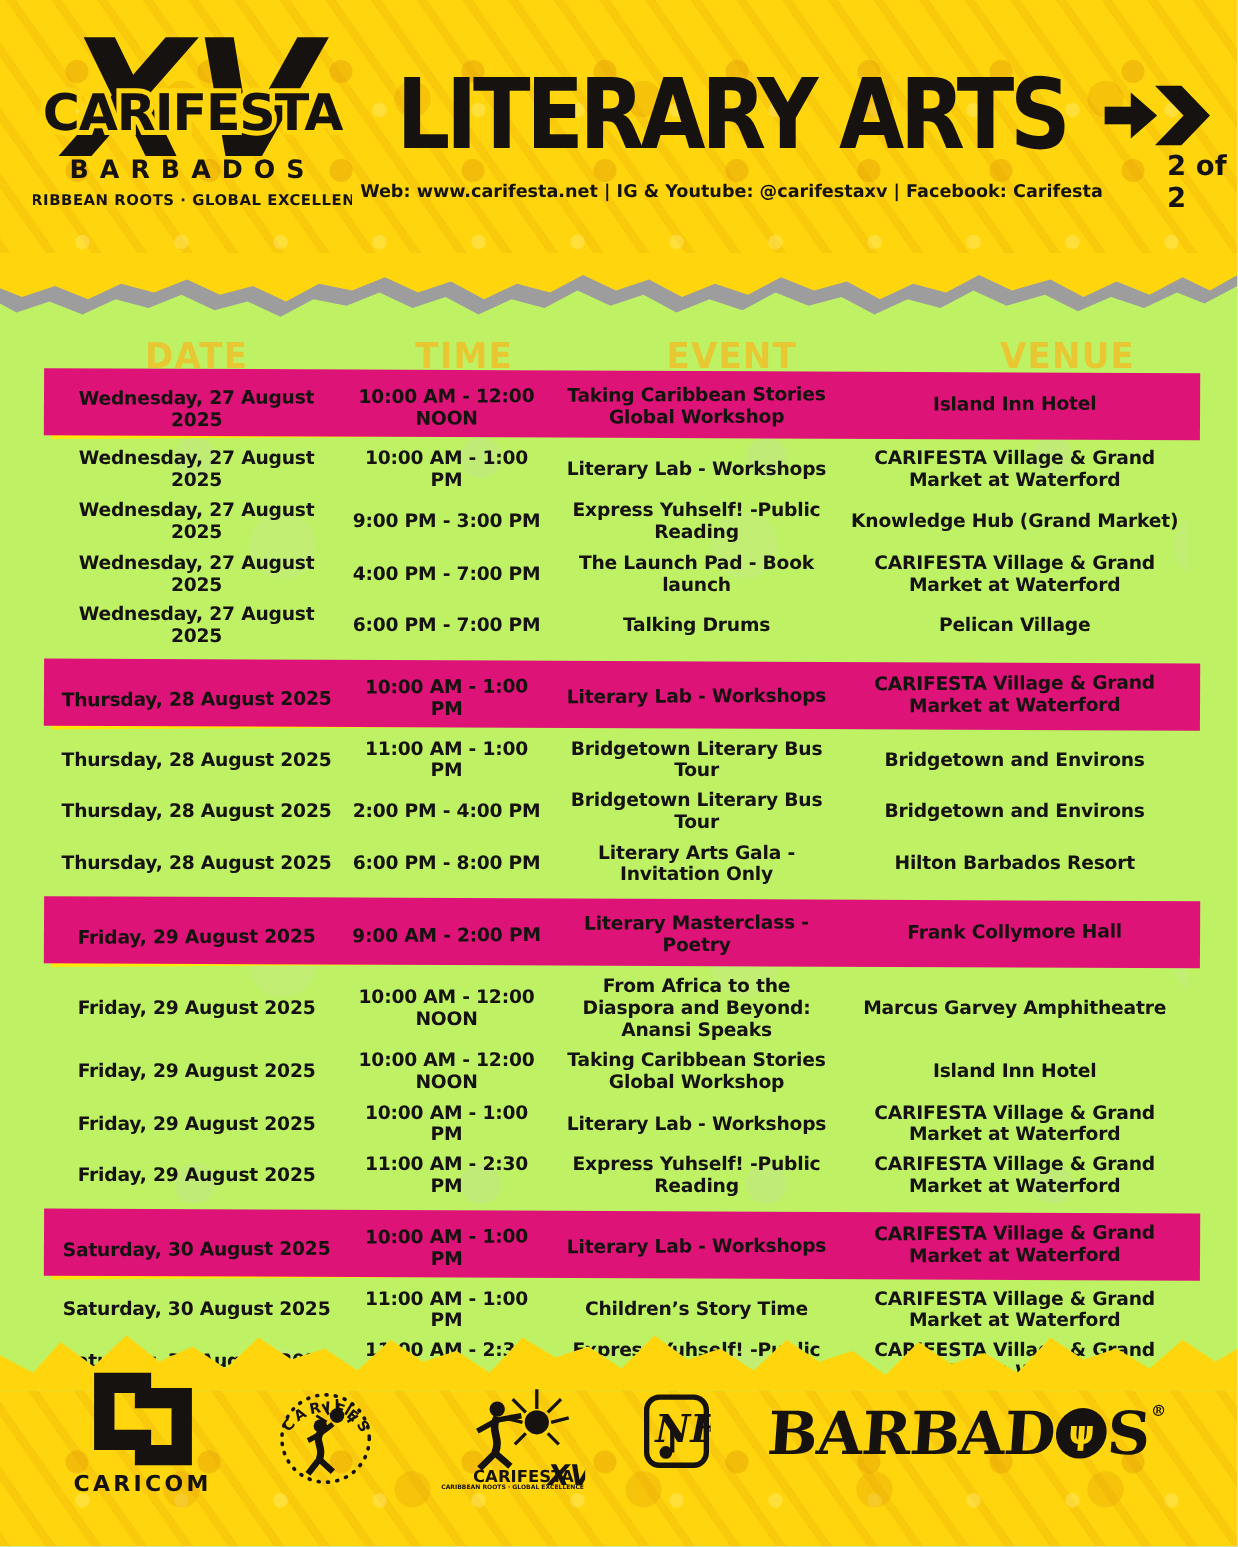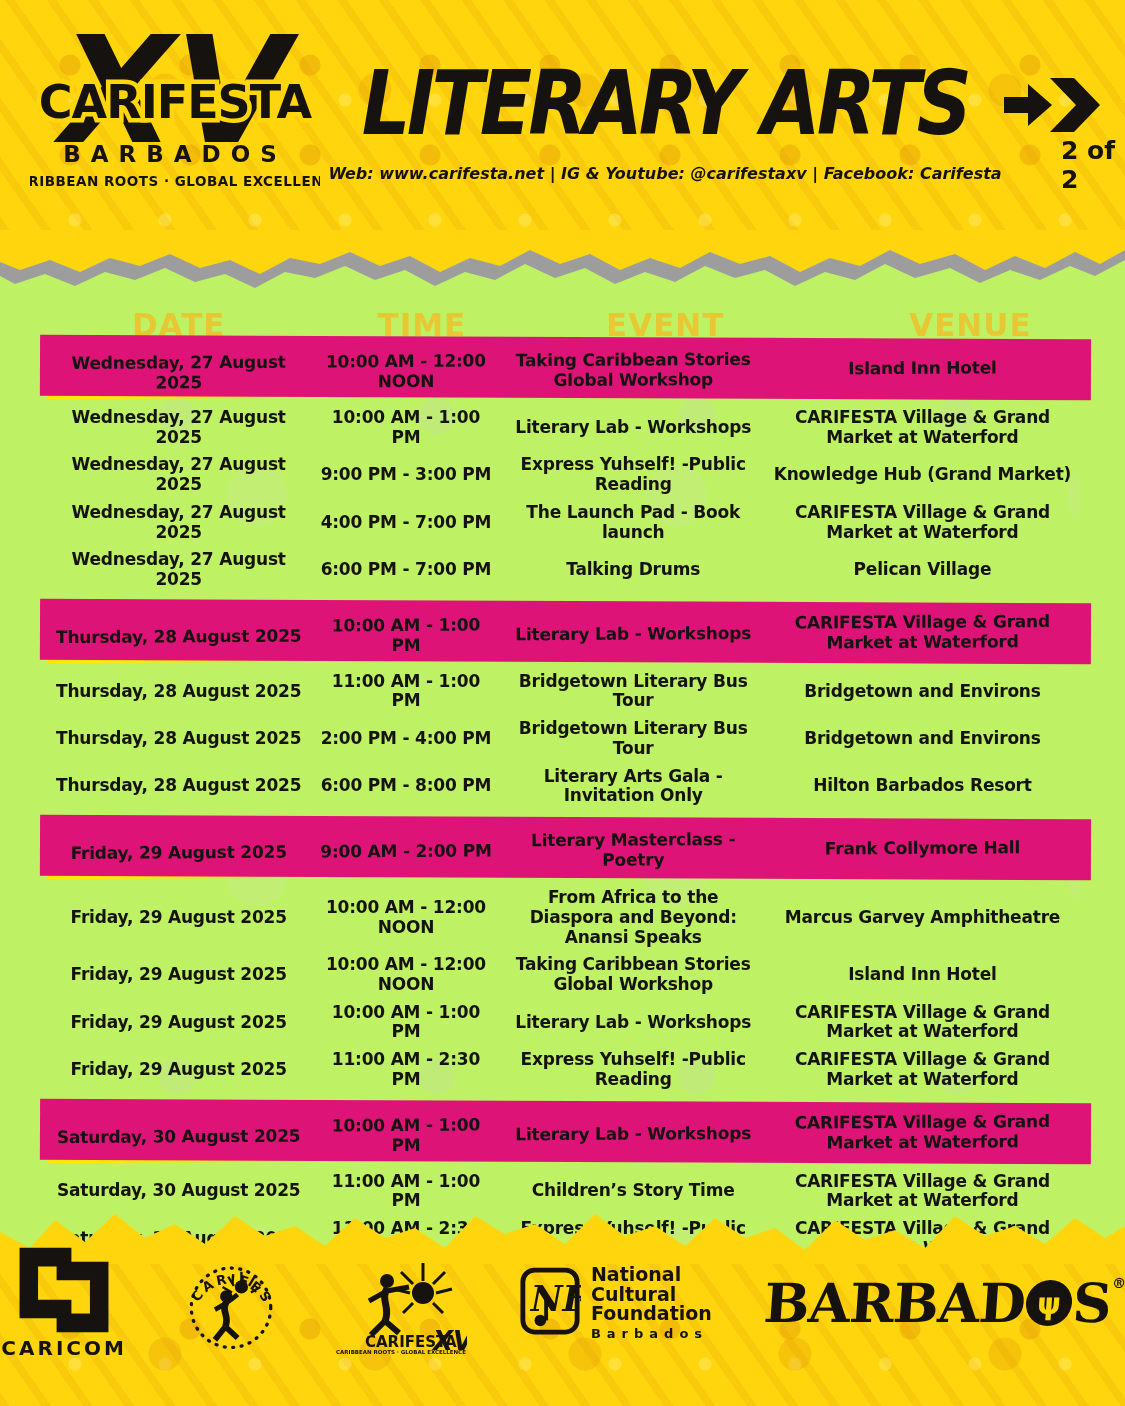--- a/index.html
+++ b/index.html
@@ -17,21 +17,21 @@
       radial-gradient(circle, rgba(226,153,6,.30) 0 16px, transparent 17px),
       radial-gradient(circle, rgba(255,246,160,.30) 0 6px, transparent 7px),
       repeating-linear-gradient(55deg, rgba(226,153,6,.20) 0 8px, transparent 8px 34px);
     background-size:120px 90px, 210px 160px, 90px 120px, auto;
     background-position:10px 20px, 60px 10px, 30px 40px, 0 0;
   }
   .header-band{ position:relative; height:230px; }
   .tear{ display:block; width:1125px; }
   
   .logo-xv{ position:absolute; left:30px; top:14px; }
-  .title-block{ position:absolute; left:325px; top:58px; width:680px; text-align:center;font-style:italic; }
+  .title-block{ position:absolute; left:325px; top:58px; width:680px; text-align:center; }
   .page-title{
     font-size:79px; font-weight:bold; color:#15120F; letter-spacing:-4px;
     transform:scaleY(1.12) scaleX(.97); transform-origin:center; white-space:nowrap;
   }
   .contact-line{ margin-top:14px; font-size:16px; font-weight:bold; color:#15120F; white-space:nowrap; }
   .arrows{ position:absolute; left:1004px; top:76px; }
   .page-indicator{ position:absolute; left:1061px; top:136px; font-size:25px; font-weight:bold; color:#15120F; }
   
   .schedule{ position:relative; width:1033px; margin:0 0 0 47px;
     background-image:
@@ -299,26 +299,20 @@
         </svg>
       </div>
 
       <div class="logo-item ncf">
         <svg width="62" height="74" viewBox="0 0 64 76">
           <rect x="4" y="4" width="56" height="64" rx="12" fill="none" stroke="#15120F" stroke-width="5"></rect>
           <text x="12" y="46" font-family="DejaVu Serif, serif" font-size="36" font-weight="bold" font-style="italic" fill="#15120F">NF</text>
           <circle cx="22" cy="56" r="6" fill="#15120F"></circle>
           <line x1="28" y1="56" x2="28" y2="32" stroke="#15120F" stroke-width="4"></line>
         </svg>
-        <div>
-          <div class="ncf-text">National</div>
-          <div class="ncf-text">Cultural</div>
-          <div class="ncf-text">Foundation</div>
-          <div class="ncf-sub">Barbados</div>
-        </div>
       </div>
 
       <div class="logo-item">
         <div class="barbados-mark">
           <span>BARBAD</span>
             <span class="trident-o">ψ</span>
             <span>S</span>
             <span class="reg">®</span>
         </div>
       </div>

